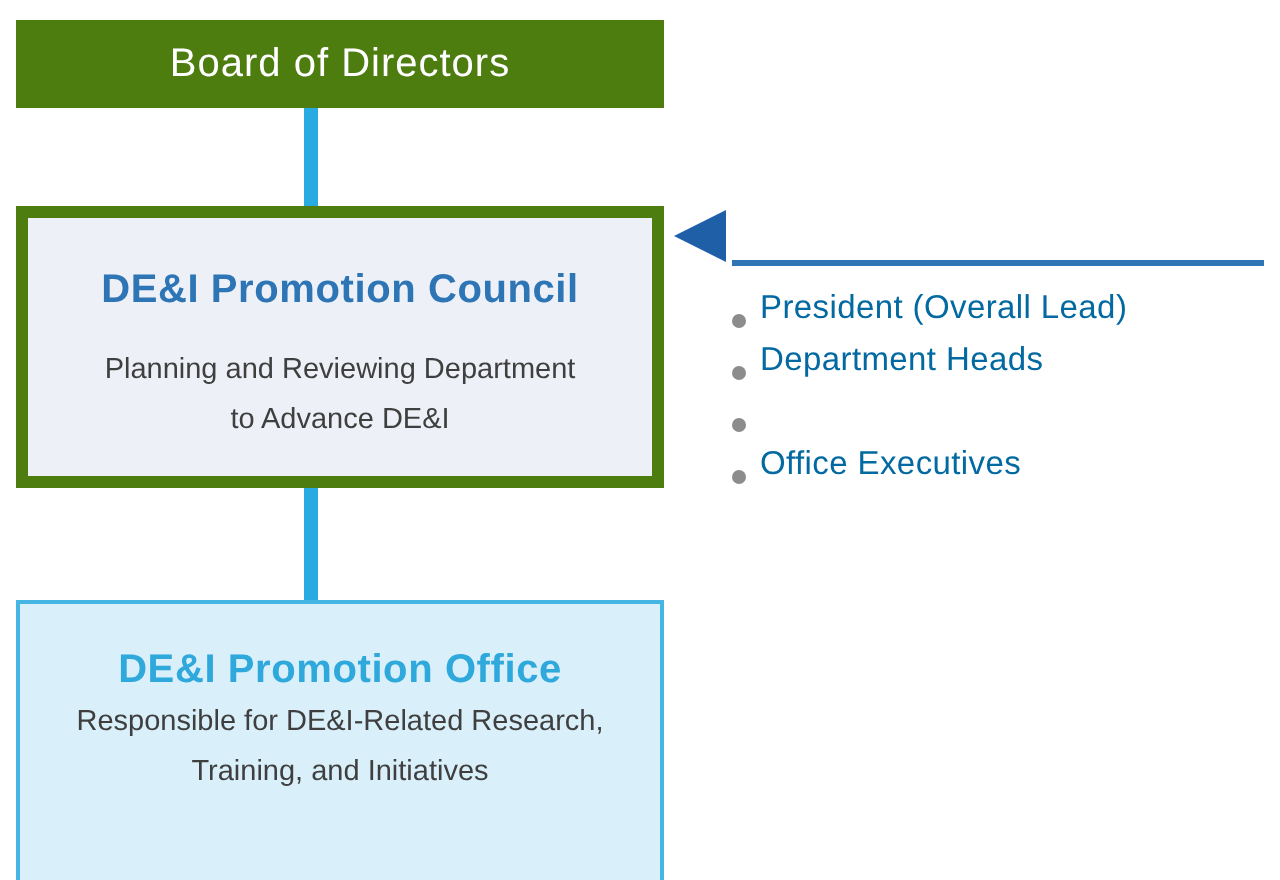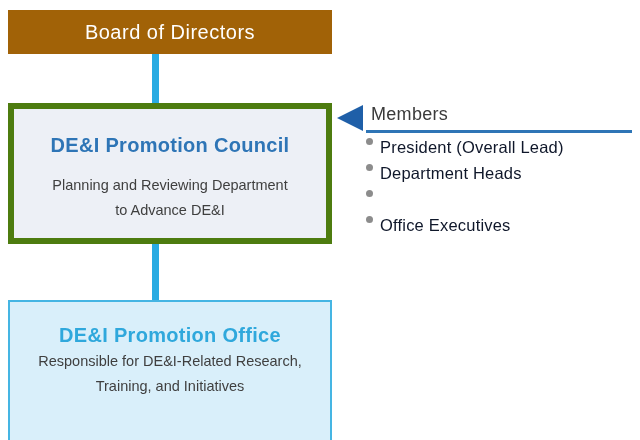--- a/index.html
+++ b/index.html
@@ -27,21 +27,21 @@
     z-index: 0;
   }
 
   
   .board-box {
     position: absolute;
     left: 8px;
     top: 10px;
     width: 324px;
     height: 44px;
-    background: #a16207;
+    background: #4d7c0f;
     color: #ffffff;
     display: flex;
     align-items: center;
     justify-content: center;
     font-size: 20px;
     letter-spacing: 0.5px;
     z-index: 1;
   }
 
   
@@ -126,24 +126,24 @@
   .members-list {
     position: absolute;
     left: 366px;
     top: 138px;
     margin: 0;
     padding: 0;
     list-style: none;
   }
   .members-list li {
     display: flex;
-    align-items: flex-start;
+    align-items: flex-end;
     height: 26px;
     font-size: 16.5px;
-    color: #0f172a;
+    color: #0369a1;
     letter-spacing: 0.2px;
   }
   .bullet {
     display: inline-block;
     width: 7px;
     height: 7px;
     border-radius: 50%;
     background: #8C8C8C;
     margin-right: 7px;
     flex: 0 0 auto;
@@ -171,21 +171,20 @@
   <div class="office-box">
     <div class="box-title">DE&amp;I Promotion Office</div>
     <div class="box-desc">
       <div>Responsible for DE&amp;I-Related Research,</div>
       <div>Training, and Initiatives</div>
     </div>
   </div>
 
   <div class="members-arrow"></div>
 
-  <div class="members-label">Members</div>
 
   <div class="members-underline"></div>
 
   <ul class="members-list">
     <li>
       <span class="bullet"></span>
       <span>President (Overall Lead)</span>
     </li>
     <li>
       <span class="bullet"></span>

